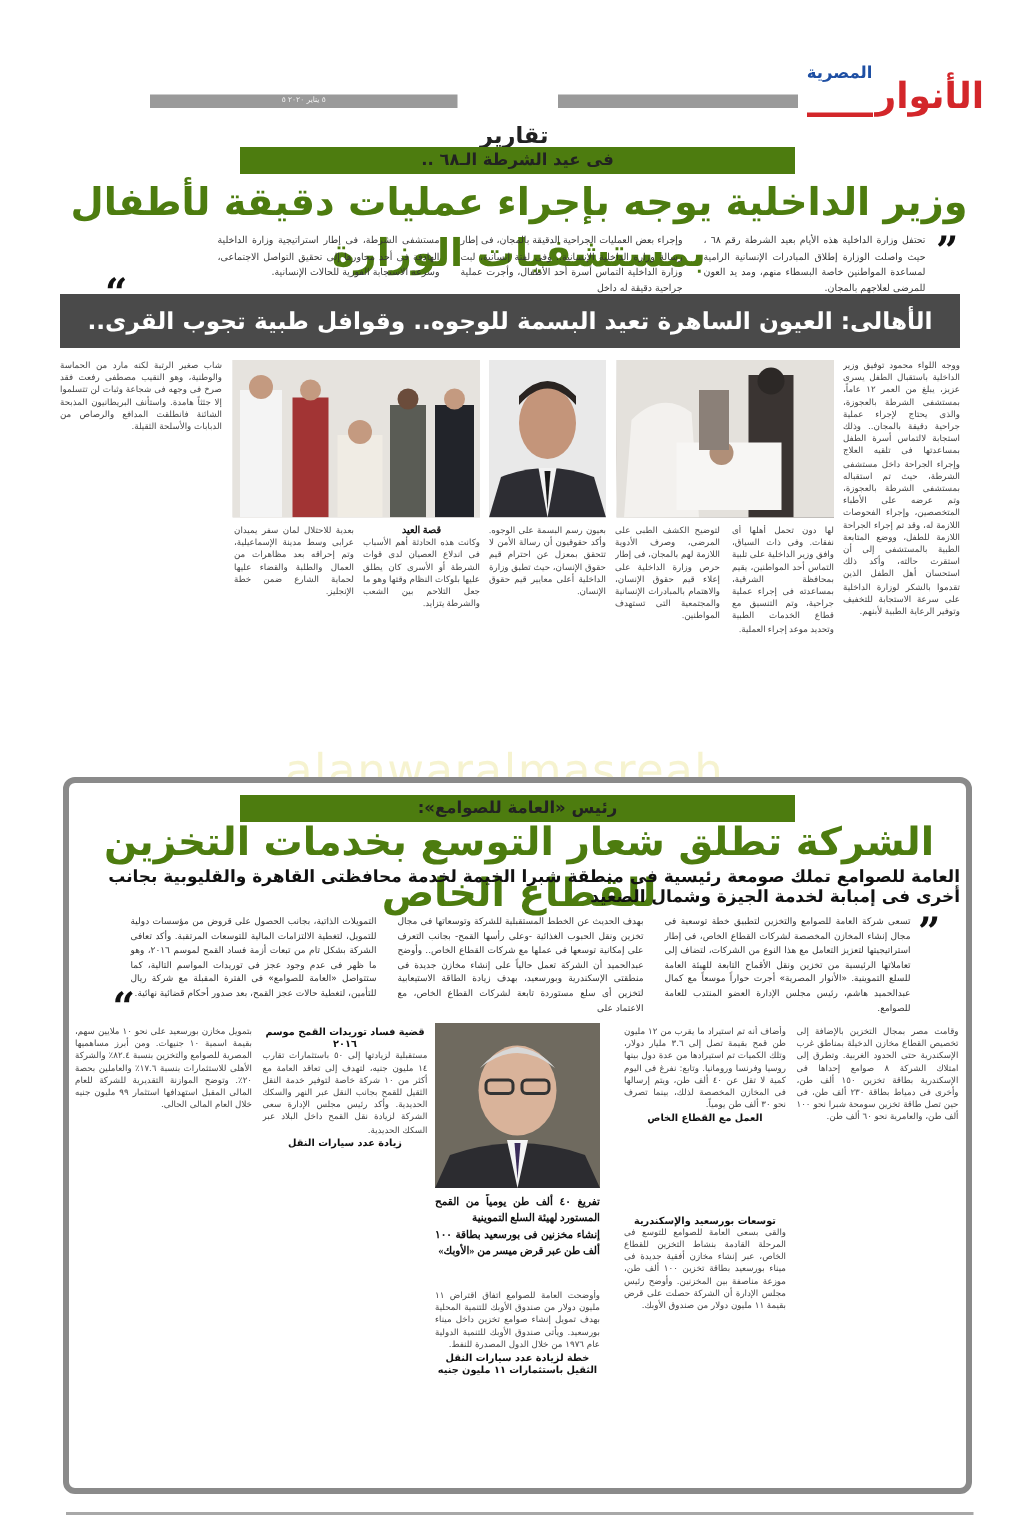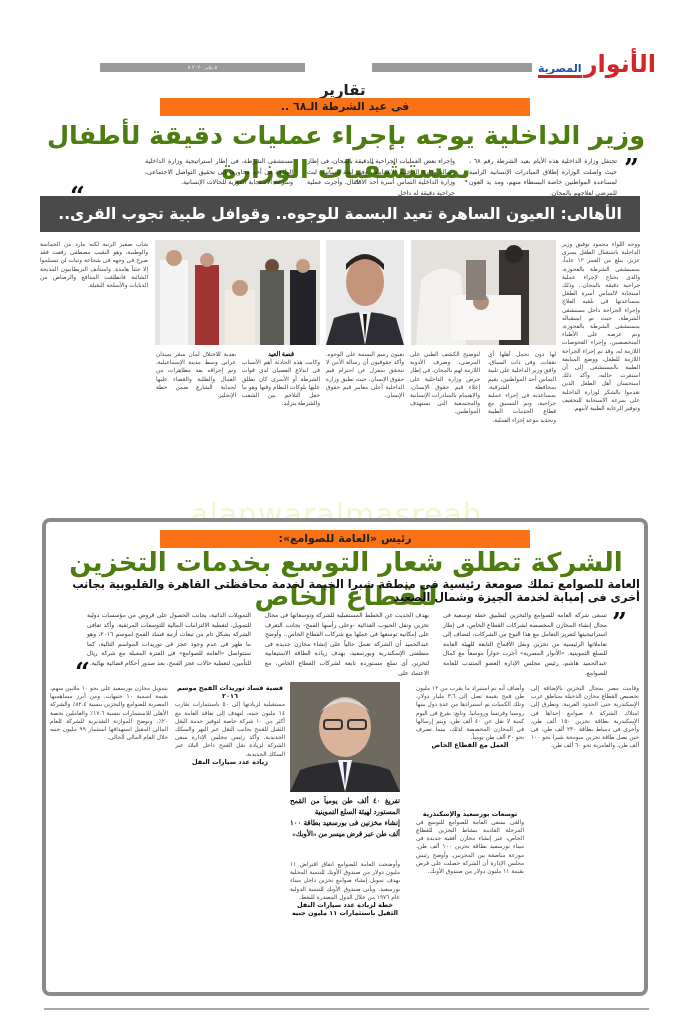--- a/index.html
+++ b/index.html
@@ -3,31 +3,31 @@
 <meta charset="utf-8">
 <style>
   * { box-sizing: border-box; margin: 0; padding: 0; }
   html, body { width: 689px; height: 1024px; background: #ffffff; overflow: hidden; }
   body { font-family: "DejaVu Sans", sans-serif; color: #1a1a1a; position: relative; }
 
   
   .masthead { position: absolute; top: 48px; left: 30px; width: 632px; height: 40px; }
   .logo { position: absolute; right: 6px; top: 0; height: 30px; display: flex; align-items: flex-end; direction: rtl; }
   .logo-main { font-family: "DejaVu Sans", sans-serif; font-weight: bold; font-size: 24px; color: #d3262a; line-height: 28px; letter-spacing: -1px; }
-  .logo-sub { font-weight: bold; font-size: 11px; color: #1e4fa3; margin-right: 2px; padding-bottom: 0; border-bottom: 3px solid #d3262a; line-height: 12px; }
+  .logo-sub { font-weight: bold; font-size: 11px; color: #1e4fa3; margin-right: 2px; padding-bottom: 20px; border-bottom: 3px solid #d3262a; line-height: 12px; }
   .bar-right { position: absolute; right: 130px; top: 15px; width: 160px; height: 9px; background: #9a9a9a; }
   .section-title { position: absolute; left: 290px; top: 6px; font-weight: bold; font-size: 15px; color: #222; margin-top: 27px; }
   .bar-left { position: absolute; left: 70px; top: 15px; width: 205px; height: 9px; background: #9a9a9a; color: #f2f2f2; font-size: 5px; text-align: center; line-height: 9px; }
   .page-number-block { position: absolute; left: 10px; top: 5px; width: 115px; }
   .pn-top { height: 6px; background: #9a9a9a; width: 100%; }
   .page-number { position: absolute; left: 0; top: 2px; font-family: "DejaVu Serif", serif; font-weight: bold; font-size: 28px; color: #111; line-height: 28px; }
   .pn-line { height: 2px; background: #b0b0b0; margin-top: 2px; }
 
   
-  .kicker { position: absolute; left: 160px; width: 370px; height: 18px; background: #f97316; text-align: center; font-weight: bold; font-size: 11px; line-height: 18px; color: #222; }
+  .kicker { position: absolute; left: 160px; width: 370px; height: 18px; background: #4d7c0f; text-align: center; font-weight: bold; font-size: 11px; line-height: 18px; color: #222; }
   .headline { position: absolute; left: 30px; width: 632px; text-align: center; font-weight: bold; color: #4d7c0f; letter-spacing: -0.5px; }
   .lead { position: absolute; display: flex; flex-direction: row; gap: 14px; font-size: 6.3px; line-height: 10.5px; color: #333; }
   .lead-col { width: 148px; text-align: justify; }
   .quote-mark { position: absolute; font-family: "DejaVu Serif", serif; font-weight: bold; font-size: 26px; color: #111; line-height: 20px; }
   .banner { position: absolute; left: 40px; top: 196px; width: 600px; height: 36px; background: #4a4a4a; color: #ffffff; font-weight: bold; font-size: 15.5px; text-align: center; line-height: 36px; letter-spacing: -0.5px; }
 
   .cols { position: absolute; left: 40px; top: 240px; width: 600px; height: 265px; }
   .col { position: absolute; font-size: 5.8px; line-height: 8.2px; color: #444; text-align: justify; overflow: hidden; }
   .photo { position: absolute; overflow: hidden; background: #cfcfcf; }
   .caption { position: absolute; font-size: 5.8px; line-height: 8.2px; color: #444; text-align: justify; overflow: hidden; font-family: Liberation Serif, serif; }

